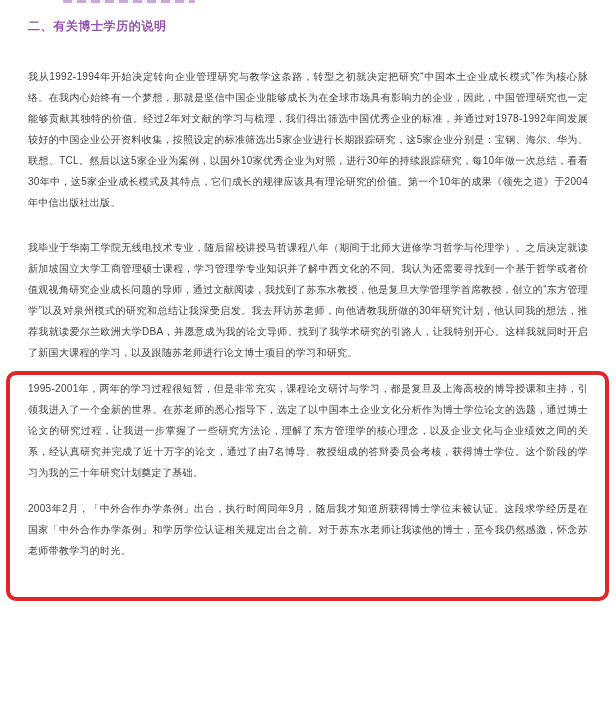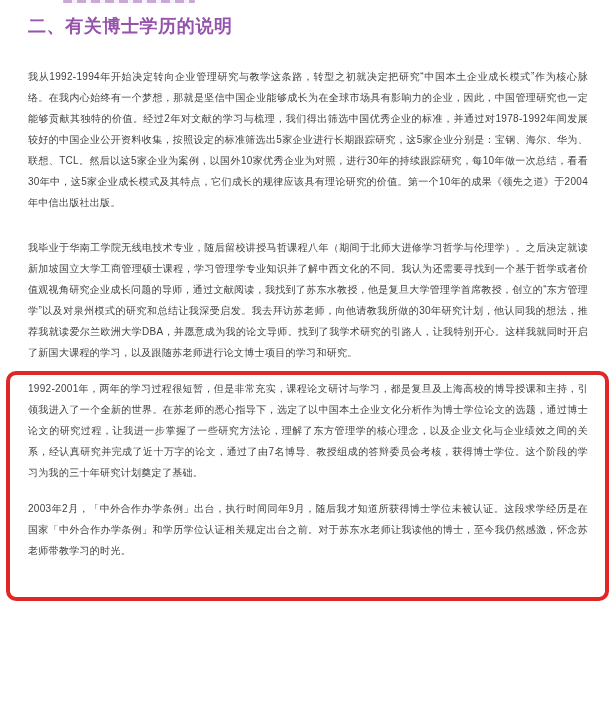--- a/index.html
+++ b/index.html
@@ -15,21 +15,21 @@
     left: 63px; top: 0; width: 132px; height: 3px;
     background: repeating-linear-gradient(90deg,
       rgba(149, 83, 172, 0.50) 0px, rgba(149, 83, 172, 0.50) 9px,
       rgba(149, 83, 172, 0.08) 9px, rgba(149, 83, 172, 0.08) 14px);
     border-radius: 1px;
   }
   .doc {
     padding: 14px 28px 0 28px;
   }
   .heading {
-    font-size: 18px;
+    font-size: 12px;
     line-height: 24px;
     font-weight: bold;
     letter-spacing: 0.6px;
     color: #9553ac;
   }
   .para {
     font-size: 10px;
     line-height: 21px;
     letter-spacing: 0.3px;
     color: #3f3f3f;
@@ -64,18 +64,18 @@
   <h2 class="heading">二、有关博士学历的说明</h2>
 
   <p class="para para-1">我从1992-1994年开始决定转向企业管理研究与教学这条路，转型之初就决定把研究“中国本土企业成长模式”作为核心脉络。在我内心始终有一个梦想，那就是坚信中国企业能够成长为在全球市场具有影响力的企业，因此，中国管理研究也一定能够贡献其独特的价值。经过2年对文献的学习与梳理，我们得出筛选中国优秀企业的标准，并通过对1978-1992年间发展较好的中国企业公开资料收集，按照设定的标准筛选出5家企业进行长期跟踪研究，这5家企业分别是：宝钢、海尔、华为、联想、TCL。然后以这5家企业为案例，以国外10家优秀企业为对照，进行30年的持续跟踪研究，每10年做一次总结，看看30年中，这5家企业成长模式及其特点，它们成长的规律应该具有理论研究的价值。第一个10年的成果《领先之道》于2004年中信出版社出版。</p>
 
   <p class="para para-2">我毕业于华南工学院无线电技术专业，随后留校讲授马哲课程八年（期间于北师大进修学习哲学与伦理学）。之后决定就读新加坡国立大学工商管理硕士课程，学习管理学专业知识并了解中西文化的不同。我认为还需要寻找到一个基于哲学或者价值观视角研究企业成长问题的导师，通过文献阅读，我找到了苏东水教授，他是复旦大学管理学首席教授，创立的“东方管理学”以及对泉州模式的研究和总结让我深受启发。我去拜访苏老师，向他请教我所做的30年研究计划，他认同我的想法，推荐我就读爱尔兰欧洲大学DBA，并愿意成为我的论文导师。找到了我学术研究的引路人，让我特别开心。这样我就同时开启了新国大课程的学习，以及跟随苏老师进行论文博士项目的学习和研究。</p>
 
   <div class="boxed-section">
 
     <div class="highlight-box"></div>
 
-    <p class="para para-3">1992-2001年，两年的学习过程很短暂，但是非常充实，课程论文研讨与学习，都是复旦及上海高校的博导授课和主持，引领我进入了一个全新的世界。在苏老师的悉心指导下，选定了以中国本土企业文化分析作为博士学位论文的选题，通过博士论文的研究过程，让我进一步掌握了一些研究方法论，理解了东方管理学的核心理念，以及企业文化与企业绩效之间的关系，经认真研究并完成了近十万字的论文，通过了由7名博导、教授组成的答辩委员会考核，获得博士学位。这个阶段的学习为我的三十年研究计划奠定了基础。</p>
+    <p class="para para-3">1995-2001年，两年的学习过程很短暂，但是非常充实，课程论文研讨与学习，都是复旦及上海高校的博导授课和主持，引领我进入了一个全新的世界。在苏老师的悉心指导下，选定了以中国本土企业文化分析作为博士学位论文的选题，通过博士论文的研究过程，让我进一步掌握了一些研究方法论，理解了东方管理学的核心理念，以及企业文化与企业绩效之间的关系，经认真研究并完成了近十万字的论文，通过了由7名博导、教授组成的答辩委员会考核，获得博士学位。这个阶段的学习为我的三十年研究计划奠定了基础。</p>
 
     <p class="para para-4">2003年2月，「中外合作办学条例」出台，执行时间同年9月，随后我才知道所获得博士学位未被认证。这段求学经历是在国家「中外合作办学条例」和学历学位认证相关规定出台之前。对于苏东水老师让我读他的博士，至今我仍然感激，怀念苏老师带教学习的时光。</p>
   </div>
 
 </div>
 
 </body></html>

